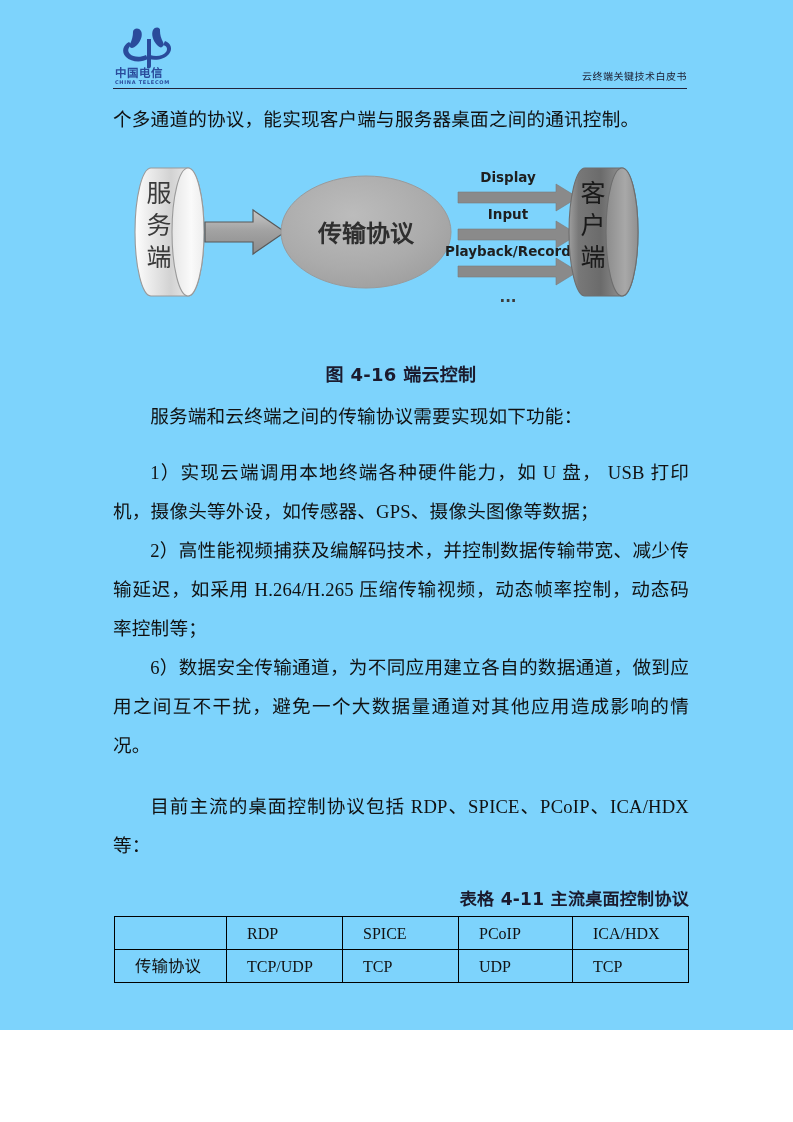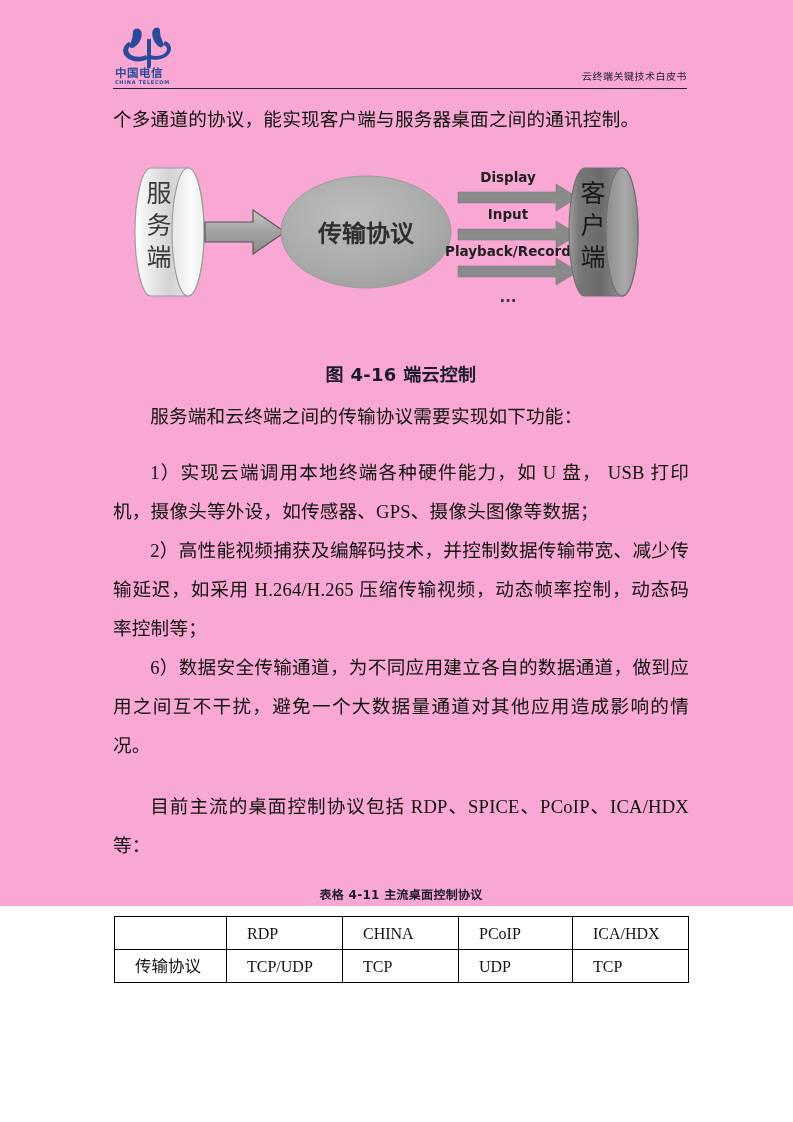--- a/index.html
+++ b/index.html
@@ -14,22 +14,22 @@
     position: relative;
     font-family: "Liberation Serif", "DejaVu Serif", serif;
     color: #000000;
     overflow: hidden;
   }
 
   .page {
     position: absolute;
     left: 0; top: 0;
     width: 793px;
-    height: 906px;
-    background: #f9a8d4;
+    height: 1030px;
+    background: #7dd3fc;
   }
 
   
   .header {
     position: absolute;
     left: 113px;
     top: 26px;
     width: 574px;
     height: 62px;
   }
@@ -121,23 +121,23 @@
     color: #1b1b2e;
     letter-spacing: 0.3px;
   }
 
   
   .tablecaption {
     position: absolute;
     left: 113px;
     top: 885px;
     width: 576px;
-    text-align: center;
+    text-align: right;
     font-family: "DejaVu Sans", "Liberation Sans", sans-serif;
-    font-size: 12px;
+    font-size: 17px;
     font-weight: 700;
     color: #1b1b2e;
     letter-spacing: 0.3px;
   }
   table.proto {
     position: absolute;
     left: 114px;
     top: 916px;
     width: 574px;
     border-collapse: collapse;
@@ -315,21 +315,21 @@
       <col class="col0">
         <col class="col1">
         <col class="col2">
         <col class="col3">
         <col class="col4">
     </colgroup>
     <tbody>
       <tr class="hdr">
         <td></td>
         <td>RDP</td>
-        <td>CHINA</td>
+        <td>SPICE</td>
         <td>PCoIP</td>
         <td>ICA/HDX</td>
       </tr>
 
 
       <tr class="r-trans">
         <td class="rowhead">传输协议</td>
         <td>TCP/UDP</td>
         <td>TCP</td>
         <td>UDP</td>

